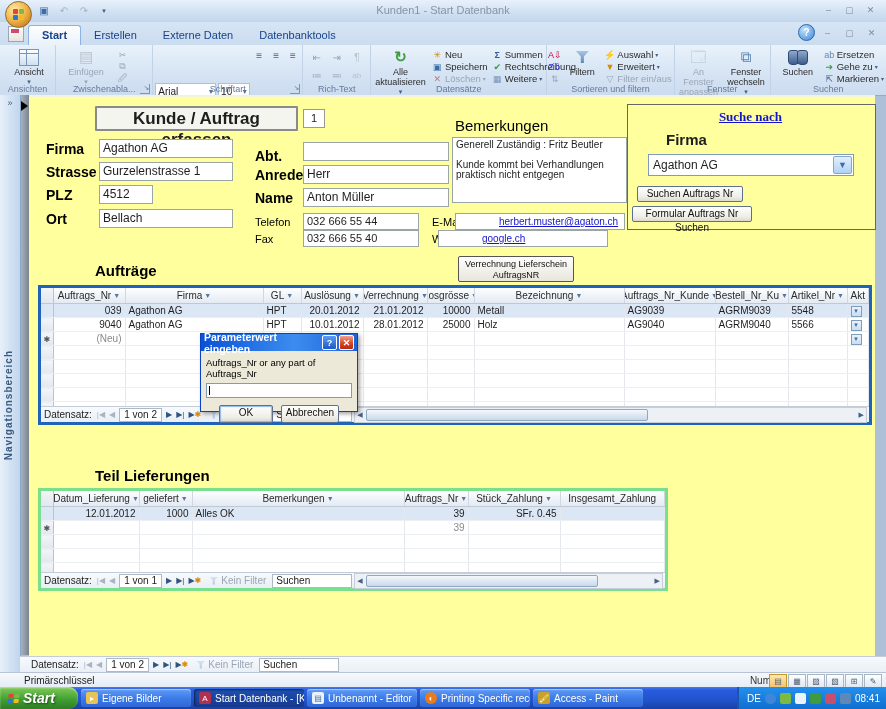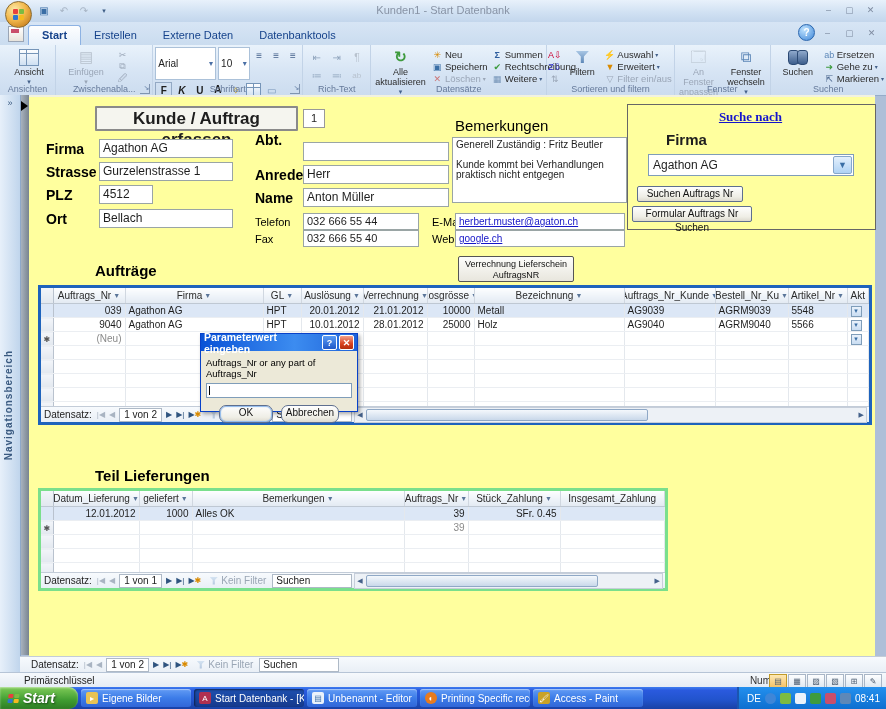--- a/index.html
+++ b/index.html
@@ -27,21 +27,21 @@
   .ribbon{position:absolute;top:45px;left:0;width:886px;height:50px;background:linear-gradient(#E9F2FB,#D6E4F4 55%,#CCDCEF);border-bottom:1px solid #95ACC9;display:flex;}
   .rgroup{position:relative;border-right:1px solid #C2D3E7;padding:2px 2px 12px 2px;box-sizing:border-box;}
   .rglabel{position:absolute;bottom:0;left:0;right:0;height:11px;text-align:center;font-size:9px;color:#65799A;white-space:nowrap;overflow:hidden;}
   .bigbtn{display:inline-flex;flex-direction:column;align-items:center;justify-content:flex-start;font-size:9px;color:#2B2B2B;text-align:center;line-height:10px;padding:1px 2px;}
   .bigbtn.dis{color:#9AA6B7;}
   .bicon{width:20px;height:18px;display:flex;align-items:center;justify-content:center;font-size:15px;margin-bottom:1px;}
   .smcol{display:flex;flex-direction:column;justify-content:flex-start;gap:1px;}
   .smbtn{display:flex;align-items:center;gap:2px;font-size:9.5px;height:11px;color:#2B2B2B;white-space:nowrap;}
   .smbtn.dis{color:#9AA6B7;}
   .sic{width:11px;height:11px;display:inline-flex;align-items:center;justify-content:center;font-size:9px;}
-  .combo{background:#fff;border:1px solid #ABC1D9;height:15px;display:flex;align-items:center;font-size:10px;padding:8px 2px;justify-content:space-between;color:#222;}
+  .combo{background:#fff;border:1px solid #ABC1D9;height:15px;display:flex;align-items:center;font-size:10px;padding:0 2px;justify-content:space-between;color:#222;margin-top:36px;}
   .combo .ca{color:#4A6FA5;font-size:8px;}
   .fmtbtn{width:15px;height:14px;border:1px solid transparent;display:inline-flex;align-items:center;justify-content:center;font-size:10px;}
   .launcher{position:absolute;right:2px;bottom:1px;width:9px;height:9px;border-right:1px solid #7F94B0;border-bottom:1px solid #7F94B0;font-size:7px;color:#5E79A0;line-height:8px;text-align:right;}
   .grid-ic{width:14px;height:12px;background:linear-gradient(#FDFEFF,#CFE0F2);border:1px solid #7695B8;position:relative;}
   .grid-ic:before{content:"";position:absolute;left:0;right:0;top:3px;border-top:1px solid #7695B8;}
   .grid-ic:after{content:"";position:absolute;top:0;bottom:0;left:6px;border-left:1px solid #7695B8;}
   .funnel{width:13px;height:12px;background:linear-gradient(#A8C6E4,#5E88B8);clip-path:polygon(0 0,100% 0,62% 45%,62% 100%,38% 100%,38% 45%);}
   .binoc{position:relative;width:20px;height:14px;}
   .binoc:before,.binoc:after{content:"";position:absolute;top:0;width:9px;height:13px;border-radius:3px 3px 4px 4px;background:linear-gradient(#8FA9CC,#3D5E8C);border:1px solid #2C4A74;}
   .binoc:before{left:0;} .binoc:after{right:0;}
@@ -52,21 +52,21 @@
   .recstrip{position:absolute;top:95px;left:21px;width:8px;height:560px;background:linear-gradient(90deg,#A8B2BE,#79848F);}
   .recmark{position:absolute;top:101px;left:21px;width:0;height:0;border-left:7px solid #000;border-top:5px solid transparent;border-bottom:5px solid transparent;}
   .formbg{position:absolute;top:95px;left:29px;width:846px;height:560px;background:#FFFF9E;border-top:2px solid #F2F2E0;}
   
   .ftitle{position:absolute;left:95px;top:106px;width:199px;height:21px;background:#F5F5EF;border:2px solid #8A8A8A;border-radius:1px;font-size:17px;font-weight:bold;text-align:center;line-height:21px;}
   .recnum{position:absolute;left:303px;top:109px;width:20px;height:17px;background:#fff;border:1px solid #999;font-size:11px;text-align:center;line-height:17px;}
   .flabel{position:absolute;font-weight:bold;font-size:14px;color:#000;}
   .slabel{position:absolute;font-size:11px;color:#000;}
   .fbox{position:absolute;background:#fff;border:1px solid #9AA5A5;font-size:12px;padding:1px 3px;height:15px;line-height:15px;overflow:hidden;white-space:nowrap;}
   .linkbox{position:absolute;background:#fff;border:1px solid #9AA5A5;font-size:10px;padding:1px 3px;height:13px;line-height:13px;overflow:hidden;white-space:nowrap;}
-  .linkbox span{color:#1616C8;text-decoration:underline;}
+  .linkbox span{color:#1616C8;text-decoration:underline;margin-left:40px;}
   .memo{position:absolute;left:452px;top:137px;width:167px;height:60px;background:#fff;border:1px solid #9AA5A5;font-size:10px;line-height:10px;padding:2px 3px;white-space:pre-line;overflow:hidden;}
   .bemlabel{position:absolute;left:455px;top:117px;font-size:15px;color:#000;}
   .suchebox{position:absolute;left:627px;top:104px;width:247px;height:124px;border:1px solid #666;}
   .suchehdr{position:absolute;left:627px;top:109px;width:247px;text-align:center;font-size:13px;font-weight:bold;color:#1414CC;text-decoration:underline;font-family:"Liberation Serif",serif;}
   .sfirma{position:absolute;left:666px;top:131px;font-size:15px;font-weight:bold;}
   .scombo{position:absolute;left:648px;top:154px;width:206px;height:22px;background:#fff;border:1px solid #7F9DB9;font-size:12px;line-height:20px;padding-left:4px;box-sizing:border-box;}
   .scombo .dd{position:absolute;right:1px;top:1px;bottom:1px;width:17px;background:linear-gradient(#E4F0FC,#AFD2F4);border:1px solid #86A7CB;border-radius:2px;color:#3A6EA5;font-size:9px;display:flex;align-items:center;justify-content:center;}
   .xpbtn{background:linear-gradient(#FEFEFE,#EFEEE6 70%,#DDDACF);border:1px solid #5E6F8F;border-radius:2px;font-size:10px;text-align:center;color:#111;}
   .vbtn{position:absolute;left:458px;top:256px;width:116px;height:26px;line-height:11px;font-size:9px;padding-top:2px;box-sizing:border-box;white-space:pre-line;border:1px solid #555;background:linear-gradient(#FDFDFB,#E8E6DD);}
   .shead{position:absolute;font-size:15px;font-weight:bold;color:#000;}
@@ -99,21 +99,21 @@
   .dialog{position:absolute;left:200px;top:333px;width:156px;height:77px;background:#ECE9D8;border:1px solid #0842C9;box-shadow:2px 2px 4px rgba(0,0,0,0.35);z-index:20;}
   .dtitle{height:17px;background:linear-gradient(90deg,#0A52D6,#3C8CF0 60%,#1E62D8);display:flex;align-items:center;color:#fff;font-weight:bold;font-size:10.5px;padding:0 3px;}
   .dtitle .t{flex:1;}
   .dbtn{width:13px;height:13px;border-radius:2px;border:1px solid #fff;display:flex;align-items:center;justify-content:center;font-size:9px;color:#fff;font-weight:bold;margin-left:2px;}
   .dhelp{background:linear-gradient(#5A9CF5,#2058C8);}
   .dclose{background:linear-gradient(#F2A08A,#D8411F 60%,#B22D0E);}
   .dprompt{font-size:9.5px;padding:6px 5px 4px;color:#000;}
   .dinput{margin:0 5px;height:13px;background:#fff;border:1px solid #7F9DB9;position:relative;}
   .dinput .caret{position:absolute;left:2px;top:2px;width:1px;height:9px;background:#000;}
   .dbtns{display:flex;justify-content:center;gap:8px;margin-top:7px;}
-  .dpush{width:52px;height:16px;line-height:14px;border-radius:7px;}
+  .dpush{width:52px;height:16px;line-height:14px;}
   .dpush.def{box-shadow:inset 0 0 1px 1px #8DB8EC;}
   
   .statusbar{position:absolute;top:672px;left:0;width:886px;height:15px;background:linear-gradient(#F6F9FC,#E4EBF4);border-top:1px solid #B6C4D6;display:flex;align-items:center;font-size:10px;color:#222;}
   .viewics{position:absolute;right:4px;top:1px;display:flex;gap:1px;}
   .vic{width:16px;height:12px;border:1px solid #A9B6C6;background:linear-gradient(#FDFEFF,#DFE8F1);font-size:8px;color:#4A5A6E;display:flex;align-items:center;justify-content:center;}
   .vic.on{background:linear-gradient(#FDE8B4,#F5C368);border-color:#C29B29;}
   .numlbl{position:absolute;right:115px;top:2px;color:#333;}
   .taskbar{position:absolute;top:687px;left:0;width:886px;height:22px;background:linear-gradient(#3E7CF0,#2A5ADE 15%,#2153CC 60%,#1941A5);display:flex;align-items:center;}
   .startbtn{width:78px;height:22px;border-radius:0 9px 9px 0;background:linear-gradient(#7FCB57,#3F9C31 60%,#2E7D24);display:flex;align-items:center;color:#fff;font-weight:bold;font-style:italic;font-size:14px;padding-left:8px;box-sizing:border-box;gap:4px;text-shadow:1px 1px 2px rgba(0,0,0,.5);box-shadow:inset 0 1px 2px rgba(255,255,255,.5);}
   .winflag{display:grid;grid-template-columns:5px 5px;grid-gap:1px;transform:skewX(-8deg);}
@@ -381,36 +381,36 @@
 
   <span class="flabel" style="left:46px;top:141px">Firma</span>
   <span class="flabel" style="left:46px;top:164px">Strasse</span>
   <span class="flabel" style="left:46px;top:187px">PLZ</span>
   <span class="flabel" style="left:46px;top:211px">Ort</span>
   <div class="fbox" style="left:99px;top:139px;width:126px">Agathon AG</div>
   <div class="fbox" style="left:99px;top:162px;width:126px">Gurzelenstrasse 1</div>
   <div class="fbox" style="left:99px;top:185px;width:46px">4512</div>
   <div class="fbox" style="left:99px;top:209px;width:126px">Bellach</div>
 
-  <span class="flabel" style="left:255px;top:132px">Abt.</span>
+  <span class="flabel" style="left:255px;top:148px">Abt.</span>
   <span class="flabel" style="left:255px;top:167px">Anrede</span>
   <span class="flabel" style="left:255px;top:190px">Name</span>
   <div class="fbox" style="left:303px;top:142px;width:138px"></div>
   <div class="fbox" style="left:303px;top:165px;width:138px">Herr</div>
   <div class="fbox" style="left:303px;top:188px;width:138px">Anton Müller</div>
 
   <span class="slabel" style="left:255px;top:216px">Telefon</span>
   <span class="slabel" style="left:255px;top:233px">Fax</span>
   <div class="fbox" style="left:303px;top:213px;width:108px;height:13px;line-height:13px;font-size:11px">032 666 55 44</div>
   <div class="fbox" style="left:303px;top:230px;width:108px;height:13px;line-height:13px;font-size:11px">032 666 55 40</div>
 
   <span class="slabel" style="left:432px;top:216px">E-Mail</span>
   <span class="slabel" style="left:432px;top:233px">Web</span>
   <div class="linkbox" style="left:455px;top:213px;width:162px"><span>herbert.muster@agaton.ch</span></div>
-  <div class="linkbox" style="left:455px;top:230px;width:162px"><span>google.ch</span></div>
+  <div class="linkbox" style="left:438px;top:230px;width:162px"><span>google.ch</span></div>
 
   <span class="bemlabel">Bemerkungen</span>
   <div class="memo">Generell Zuständig : Fritz Beutler
 
 Kunde kommt bei Verhandlungen praktisch nicht entgegen</div>
 
   <div class="suchebox"></div>
   <span class="suchehdr">Suche nach</span>
   <span class="sfirma">Firma</span>
   <div class="scombo">

